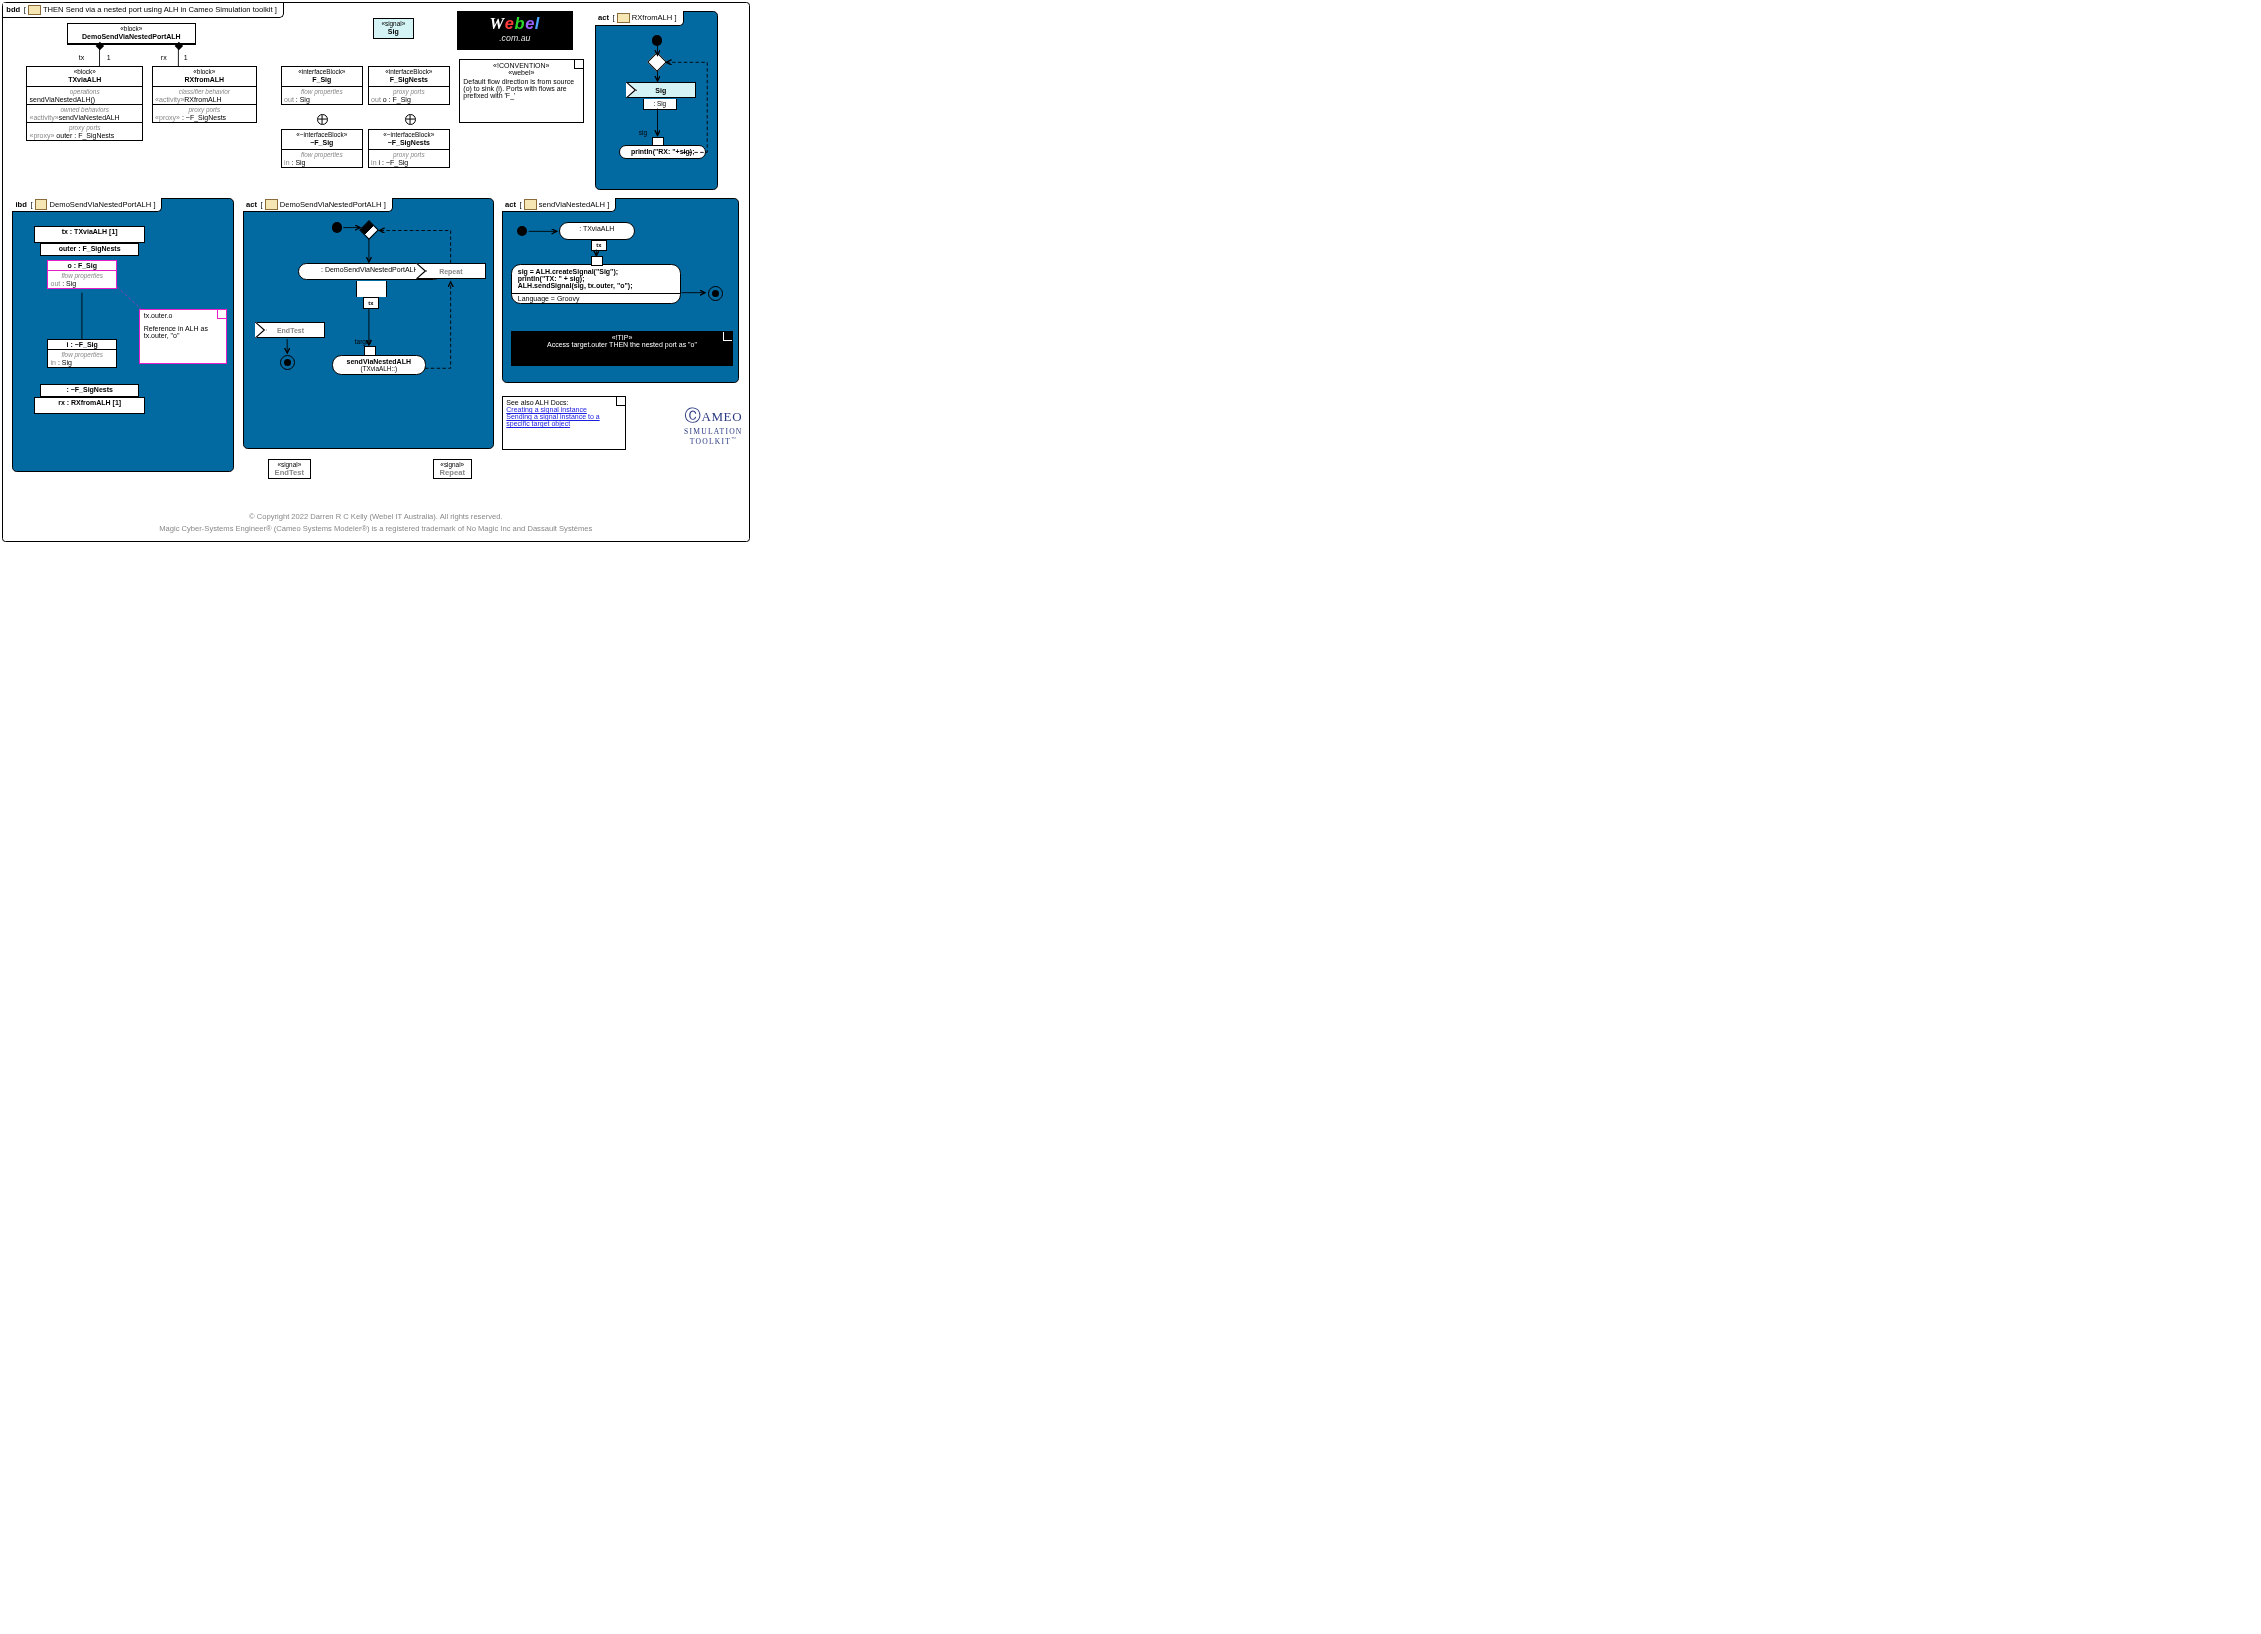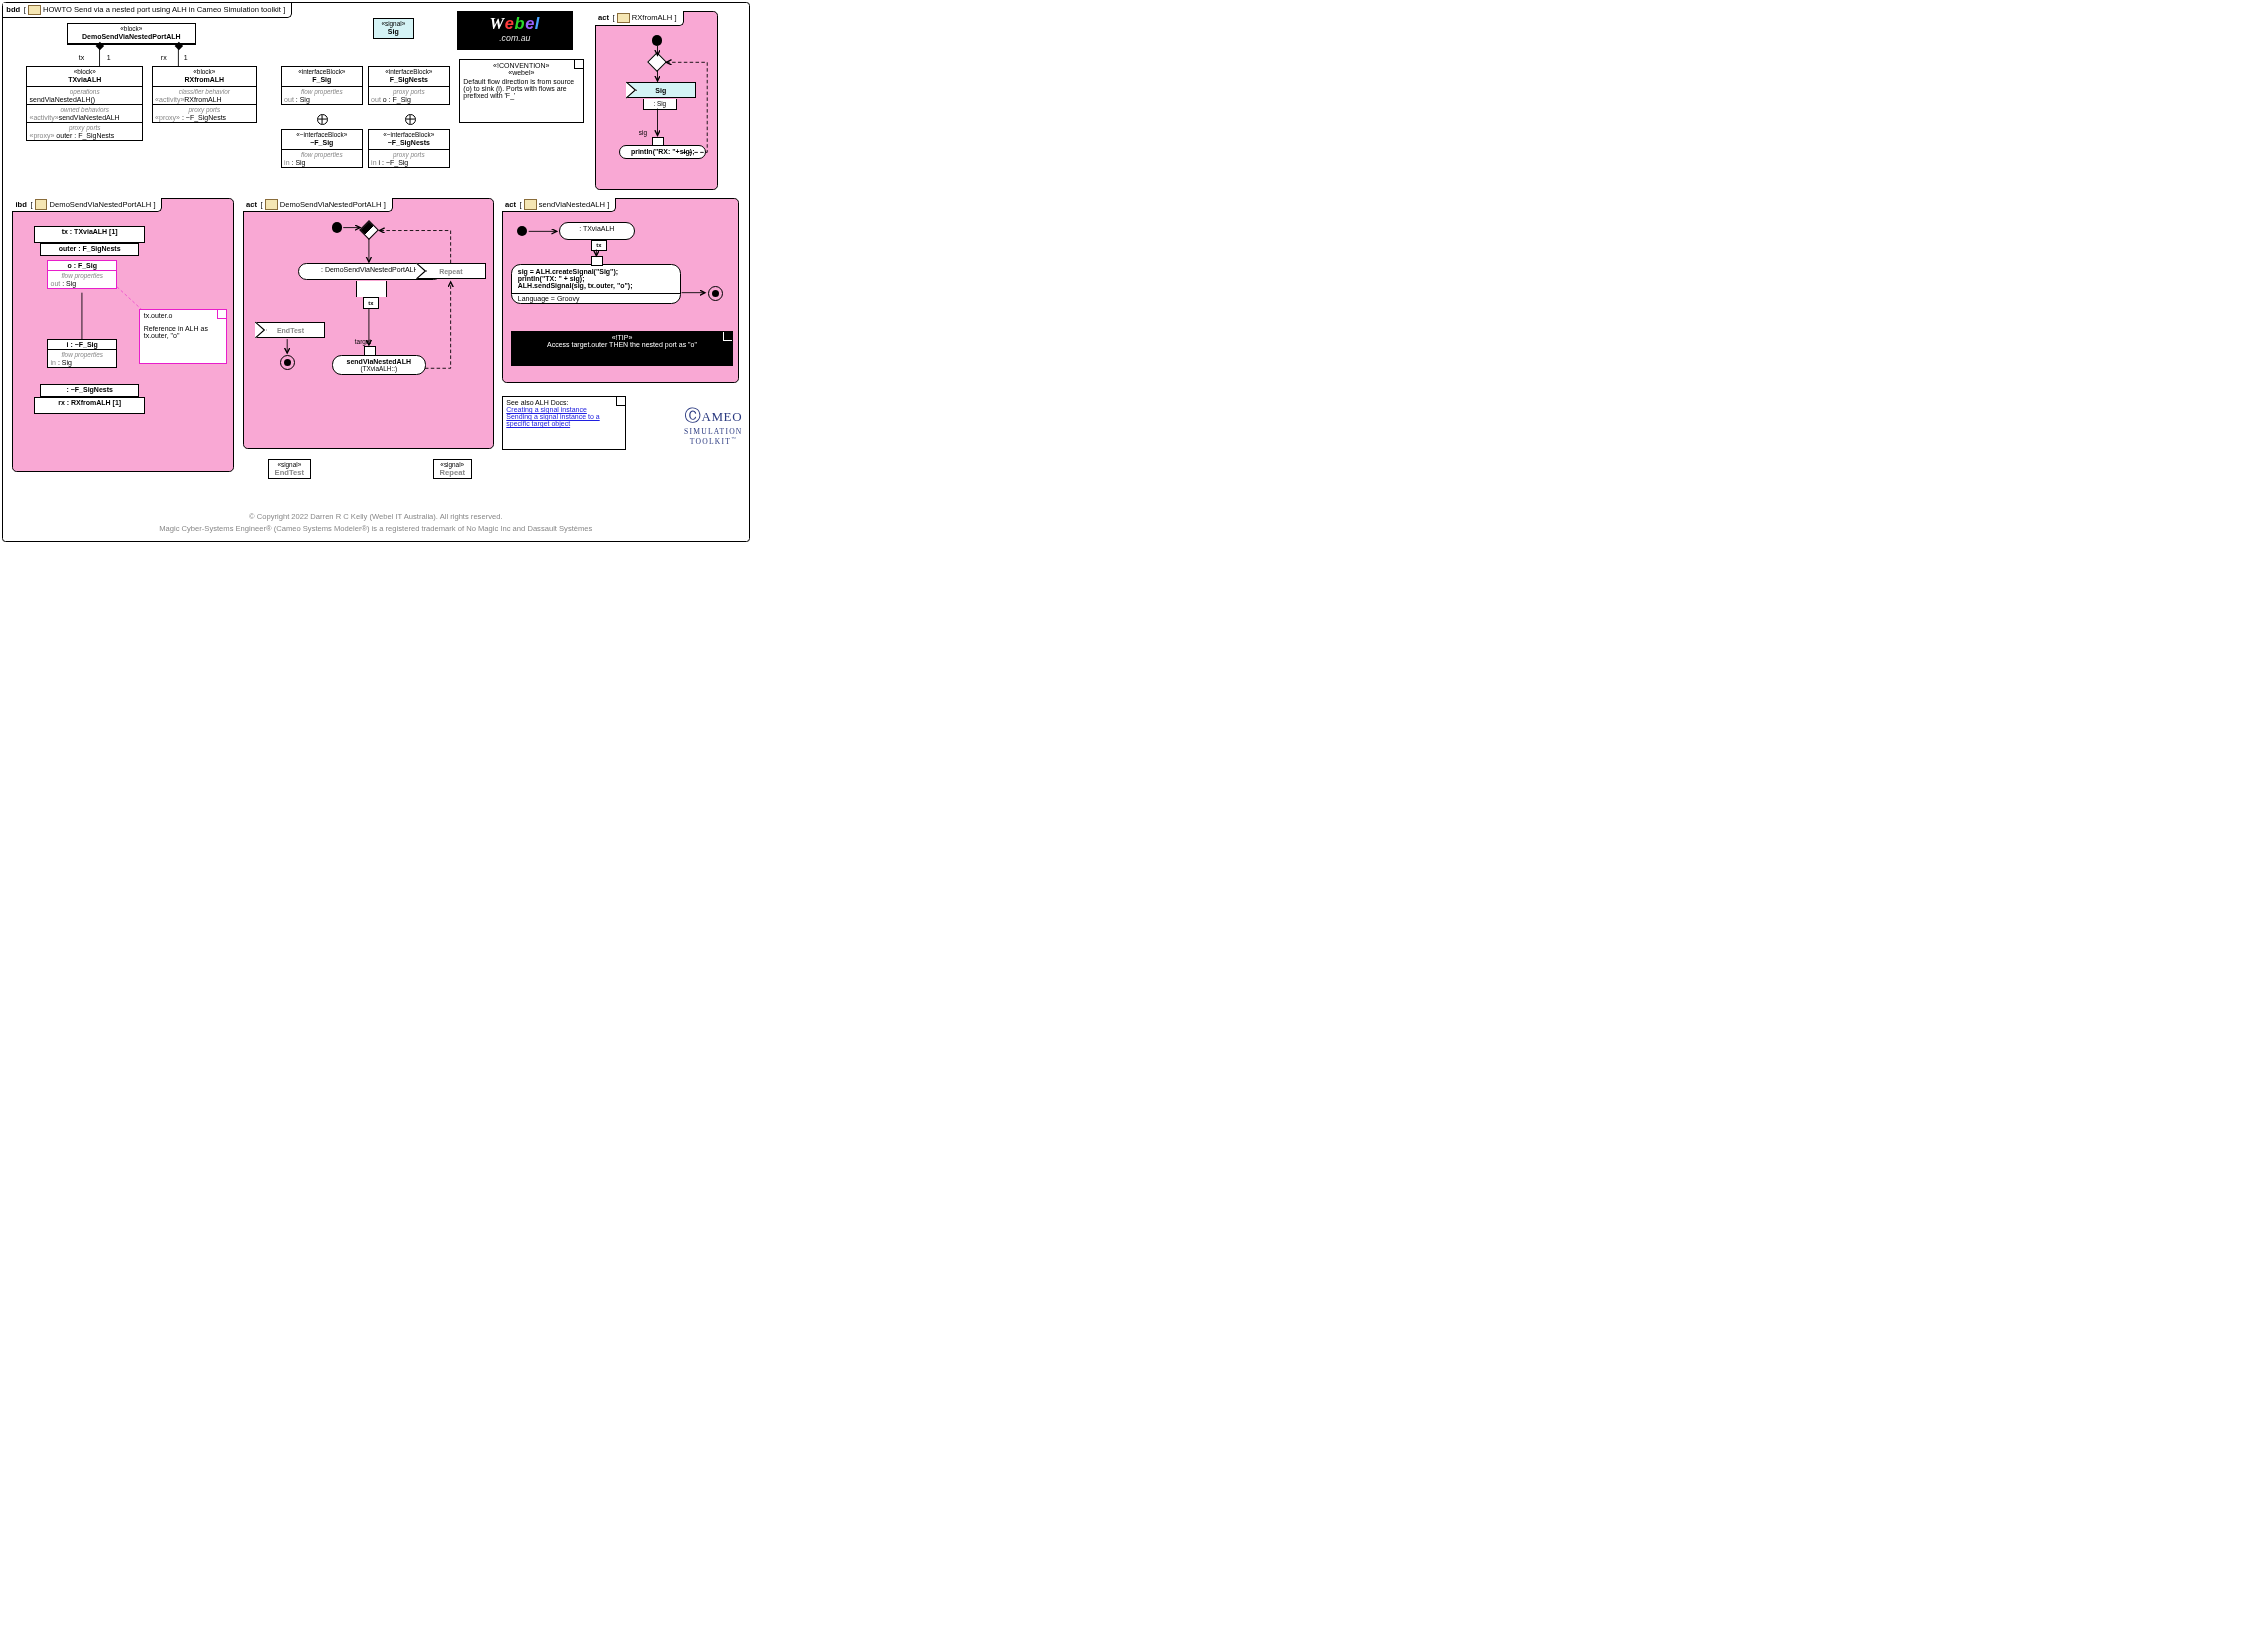--- a/index.html
+++ b/index.html
@@ -51,21 +51,21 @@
   .frame-icon::before, .frame-icon::after {
     content: "";
     position: absolute;
     background: #8a6d3b;
   }
   
   .frame {
     position: absolute;
     border: 1.2px solid #000;
     border-radius: 4.7px;
-    background: #f9a8d4;
+    background: #0369a1;
     box-sizing: border-box;
   }
   
   .block {
     position: absolute;
     border: 0.6px solid #000;
     background: #fff;
     box-sizing: border-box;
     font-size: 7px;
   }
@@ -380,21 +380,21 @@
 </style>
 </head>
 <body>
 
 <div class="canvas">
 
   <div class="frame-tab" style="left:0;top:0;">
     <span class="frame-kind">bdd</span>
     <span>[</span>
     <span class="frame-icon"></span>
-    <span>HOWTO Send via a nested port using ALH in Cameo Simulation toolkit</span>
+    <span>THEN Send via a nested port using ALH in Cameo Simulation toolkit</span>
     <span>]</span>
   </div>
 
   <div class="block" style="left:64px; top:20.5px; width:129px;">
     <div class="hdr">
       <div class="stereo">«block»</div>
       <div class="name">DemoSendViaNestedPortALH</div>
     </div>
   </div>
 

